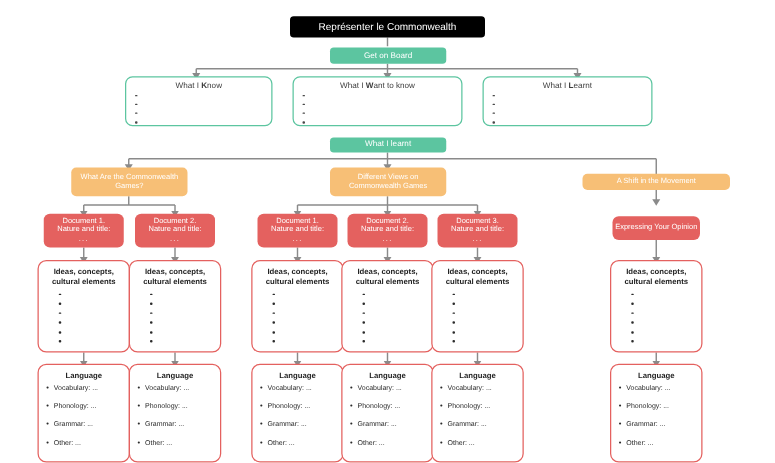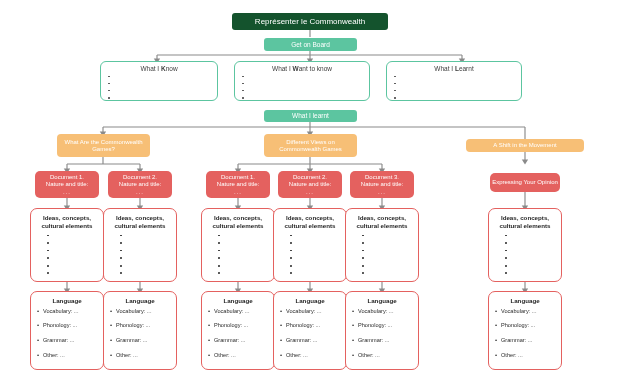--- a/index.html
+++ b/index.html
@@ -17,21 +17,21 @@
 
   
   .node{position:absolute;box-sizing:border-box;}
 
   .pill{
     display:flex;align-items:center;justify-content:center;
     text-align:center;border-radius:4px;line-height:1.15;
   }
 
   .title-bar{
-    background:#14532d;color:#ffffff;font-size:8px;
+    background:#000000;color:#ffffff;font-size:8px;
     border-radius:3px;
   }
   .green-pill{
     background:#5cc5a0;color:#ffffff;font-size:6.5px;border-radius:3px;
   }
   .orange-pill{
     background:#f7bf76;color:#ffffff;font-size:6px;border-radius:4px;
     padding:2px 3px;
   }
   .red-pill{

